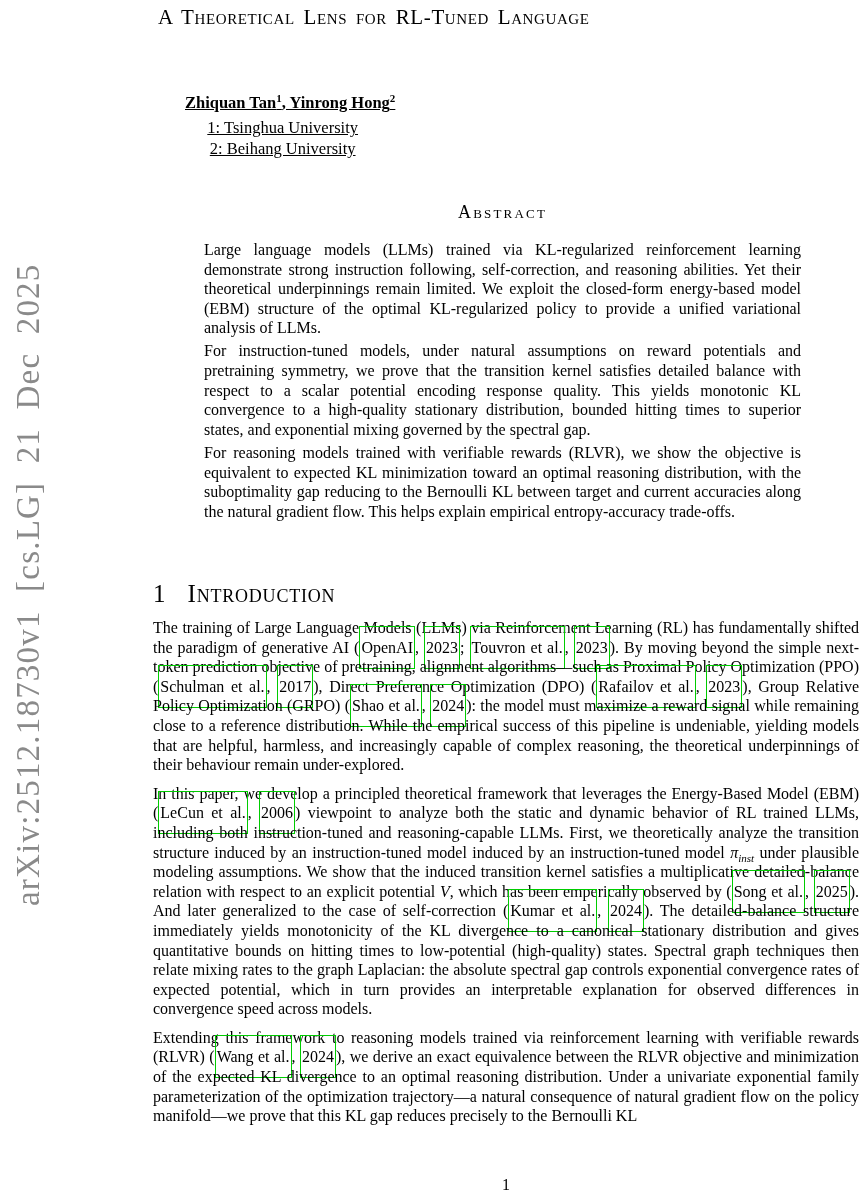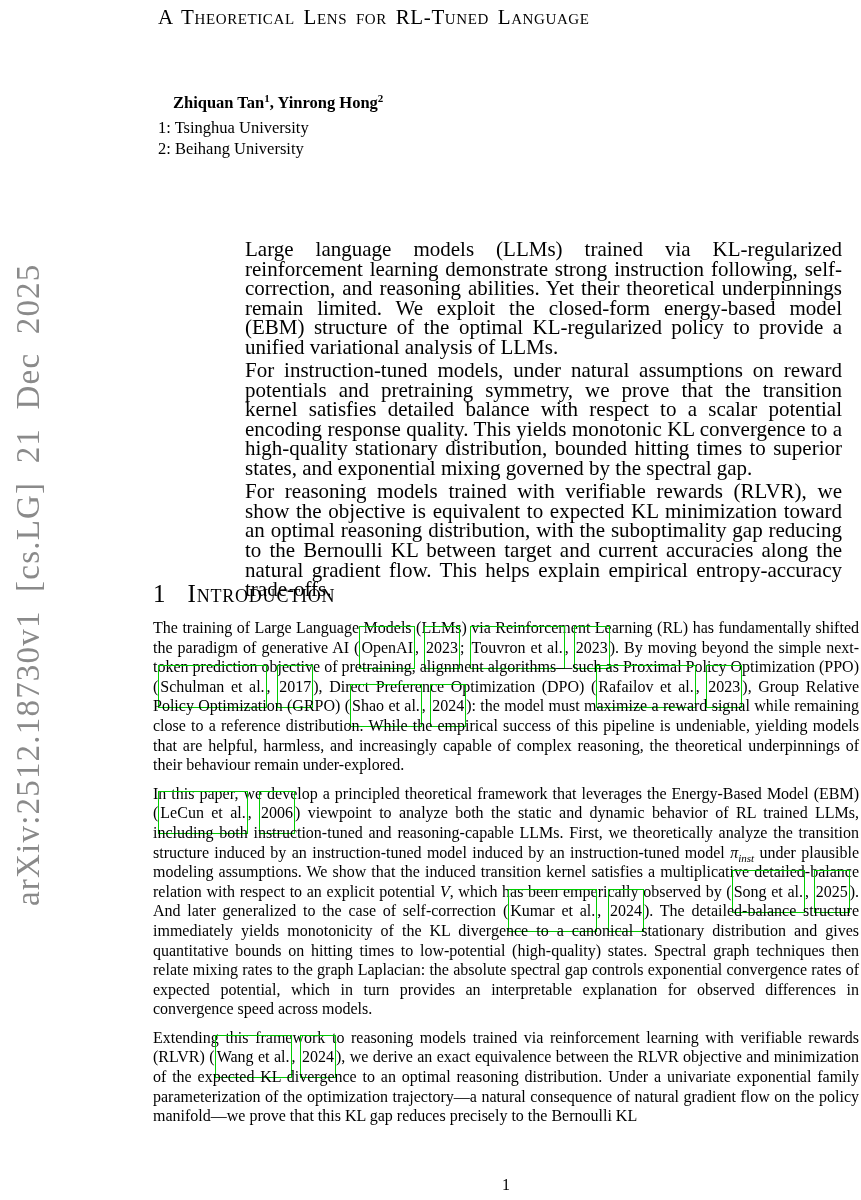--- a/index.html
+++ b/index.html
@@ -33,37 +33,36 @@
 
   
   .title-block{
     position:absolute;left:150px;top:1px;width:710px;
     font-variant:small-caps;
     font-size:21px;line-height:33px;
     letter-spacing:0.6px;word-spacing:3px;margin-left:8px;
   }
 
   
-  .authors-block{position:absolute;left:158px;top:92px;font-size:16.5px;line-height:21px;}
+  .authors-block{position:absolute;left:170px;top:92px;font-size:16.5px;line-height:21px;text-decoration:underline;}
   .author-names{font-weight:bold;padding-left:15px;margin-bottom:4px;}
   .author-names sup{font-size:11px;vertical-align:super;line-height:0;}
-  .affiliation{line-height:21px;}
+  .affiliation{line-height:21px;text-align:center;}
 
   
   .abstract-heading{
     position:absolute;left:204px;top:202px;width:597px;
     text-align:center;
     font-variant:small-caps;
     font-size:18px;letter-spacing:2.2px;
   }
   .abstract-body{
     position:absolute;left:204px;top:240px;width:597px;
-    font-size:21px;line-height:19.6px;
+    font-size:16px;line-height:19.6px;
     text-align:justify;
-    margin-left:41px;
   }
   .abstract-body p{margin-bottom:3.5px;}
 
   
   .section-heading{
     position:absolute;left:153px;top:580px;
     font-size:25px;
   }
   .section-heading .sec-num{display:inline-block;margin-right:22px;}
   .section-heading .sec-label{font-variant:small-caps;letter-spacing:0.8px;}
@@ -102,20 +101,21 @@
   <div class="title-block">
     <div>A Theoretical Lens for RL-Tuned Language</div>
   </div>
 
   <div class="authors-block">
     <div class="author-names"><b>Zhiquan Tan</b><sup>1</sup><b>, Yinrong Hong</b><sup>2</sup></div>
     <div class="affiliation">1: Tsinghua University</div>
     <div class="affiliation">2: Beihang University</div>
   </div>
 
+  <div class="abstract-heading">Abstract</div>
 
   <div class="abstract-body">
     <p>Large language models (LLMs) trained via KL-regularized reinforcement learning demonstrate strong instruction following, self-correction, and reasoning abilities. Yet their theoretical underpinnings remain limited. We exploit the closed-form energy-based model (EBM) structure of the optimal KL-regularized policy to provide a unified variational analysis of LLMs.</p>
     <p>For instruction-tuned models, under natural assumptions on reward potentials and pretraining symmetry, we prove that the transition kernel satisfies detailed balance with respect to a scalar potential encoding response quality. This yields monotonic KL convergence to a high-quality stationary distribution, bounded hitting times to superior states, and exponential mixing governed by the spectral gap.</p>
     <p>For reasoning models trained with verifiable rewards (RLVR), we show the objective is equivalent to expected KL minimization toward an optimal reasoning distribution, with the suboptimality gap reducing to the Bernoulli KL between target and current accuracies along the natural gradient flow. This helps explain empirical entropy-accuracy trade-offs.</p>
   </div>
 
   <div class="section-heading">
     <span class="sec-num">1</span><span class="sec-label">Introduction</span>
   </div>

